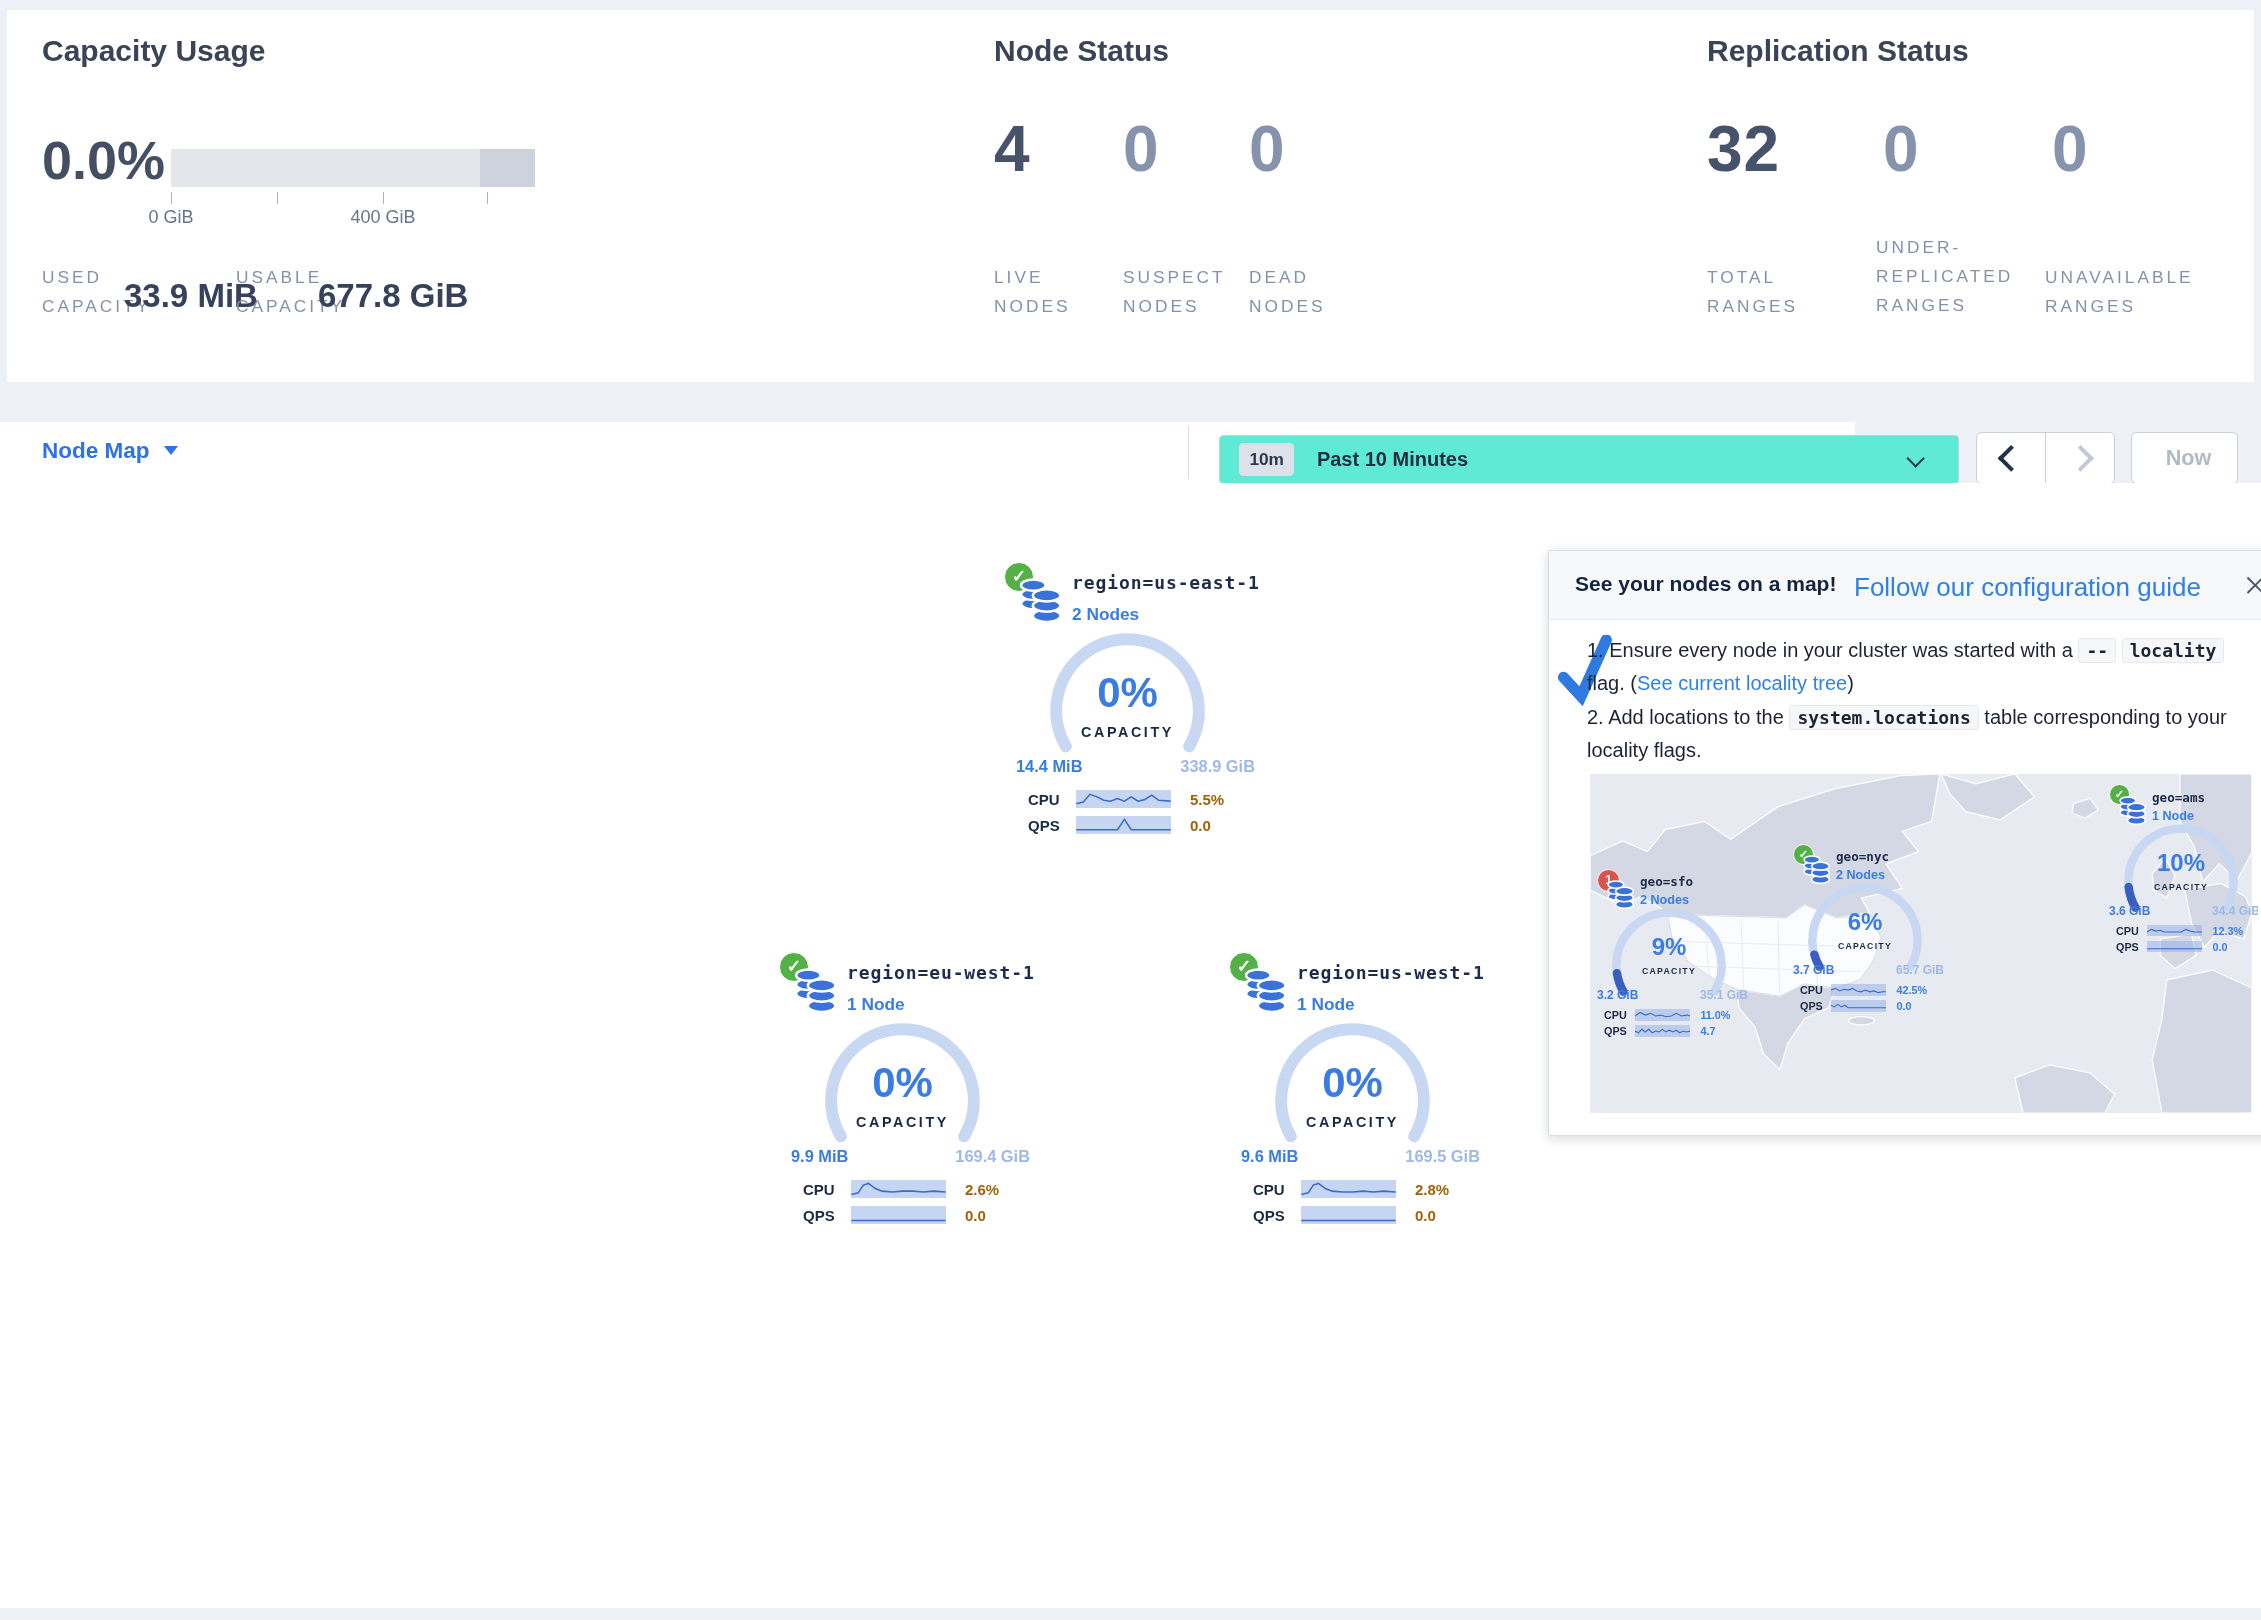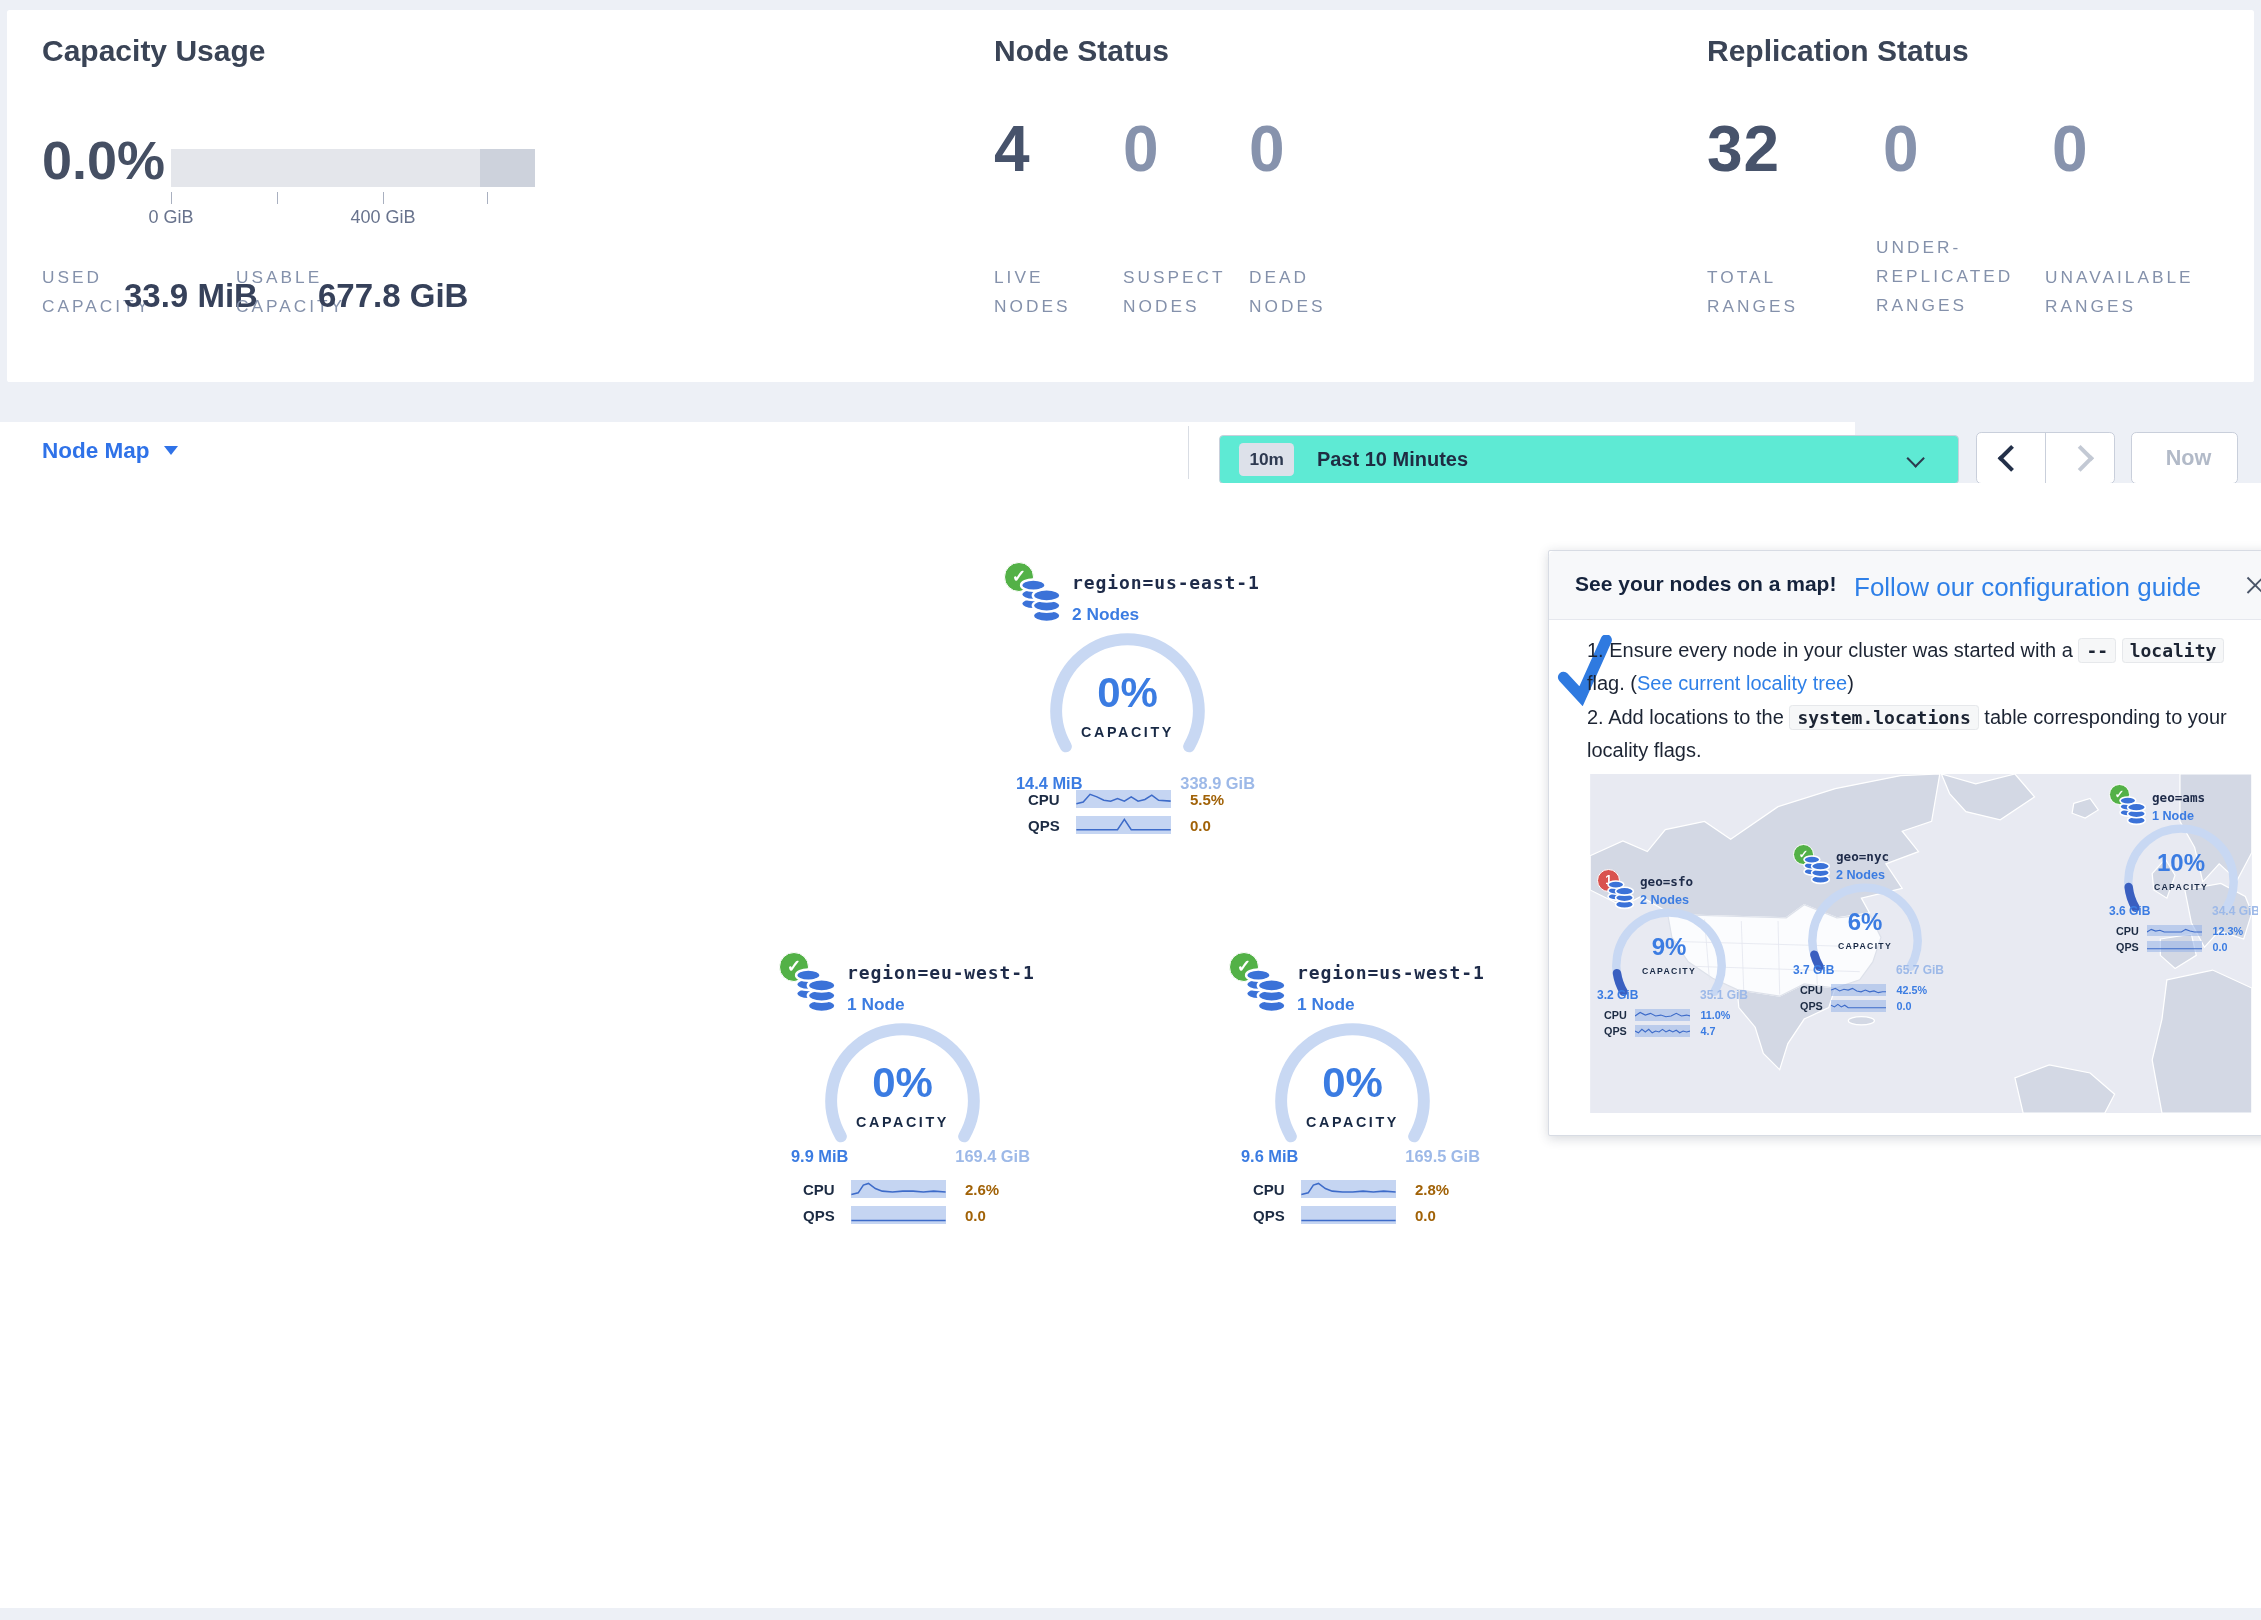--- a/index.html
+++ b/index.html
@@ -200,21 +200,21 @@
         </g>
       </svg>
       <div class="abs locality" style="left:68px;top:14px;">region=us-east-1</div>
       <div class="abs ncount" style="left:68px;top:40px;">2 Nodes</div>
 
       <svg class="abs" style="left:35px;top:74px;" width="177" height="132" viewBox="0 0 200 150">
         <path d="M 30 130 A 81 81 0 1 1 170 130" fill="none" stroke="#c8d8f3" stroke-width="13.5" stroke-linecap="round"></path>
       </svg>
       <div class="abs pct-big" style="left:35px;top:111px;width:177px;">0%</div>
       <div class="abs cap-word" style="left:35px;top:166px;width:177px;">CAPACITY</div>
-      <div class="abs gib-row" style="left:12px;top:216px;width:239px;align-items:flex-end;">
+      <div class="abs gib-row" style="left:12px;top:199px;width:239px;align-items:flex-end;">
         <span class="gib-used">14.4 MiB</span>
         <span class="gib-usable">338.9 GiB</span>
       </div>
       <div class="abs metric-row" style="left:24px;top:232px;">
         <span class="m-label">CPU</span>
         <svg class="spark" width="95" height="18" viewBox="0 0 110 21">
           <polyline points="0,16 8,14 16,5 24,8 32,12 40,13 48,10 56,13 64,8 72,13 80,11 88,6 96,12 110,13" fill="none" stroke="#3d6bc9" stroke-width="1.8"></polyline>
         </svg>
         <span class="m-val">5.5%</span>
       </div>

